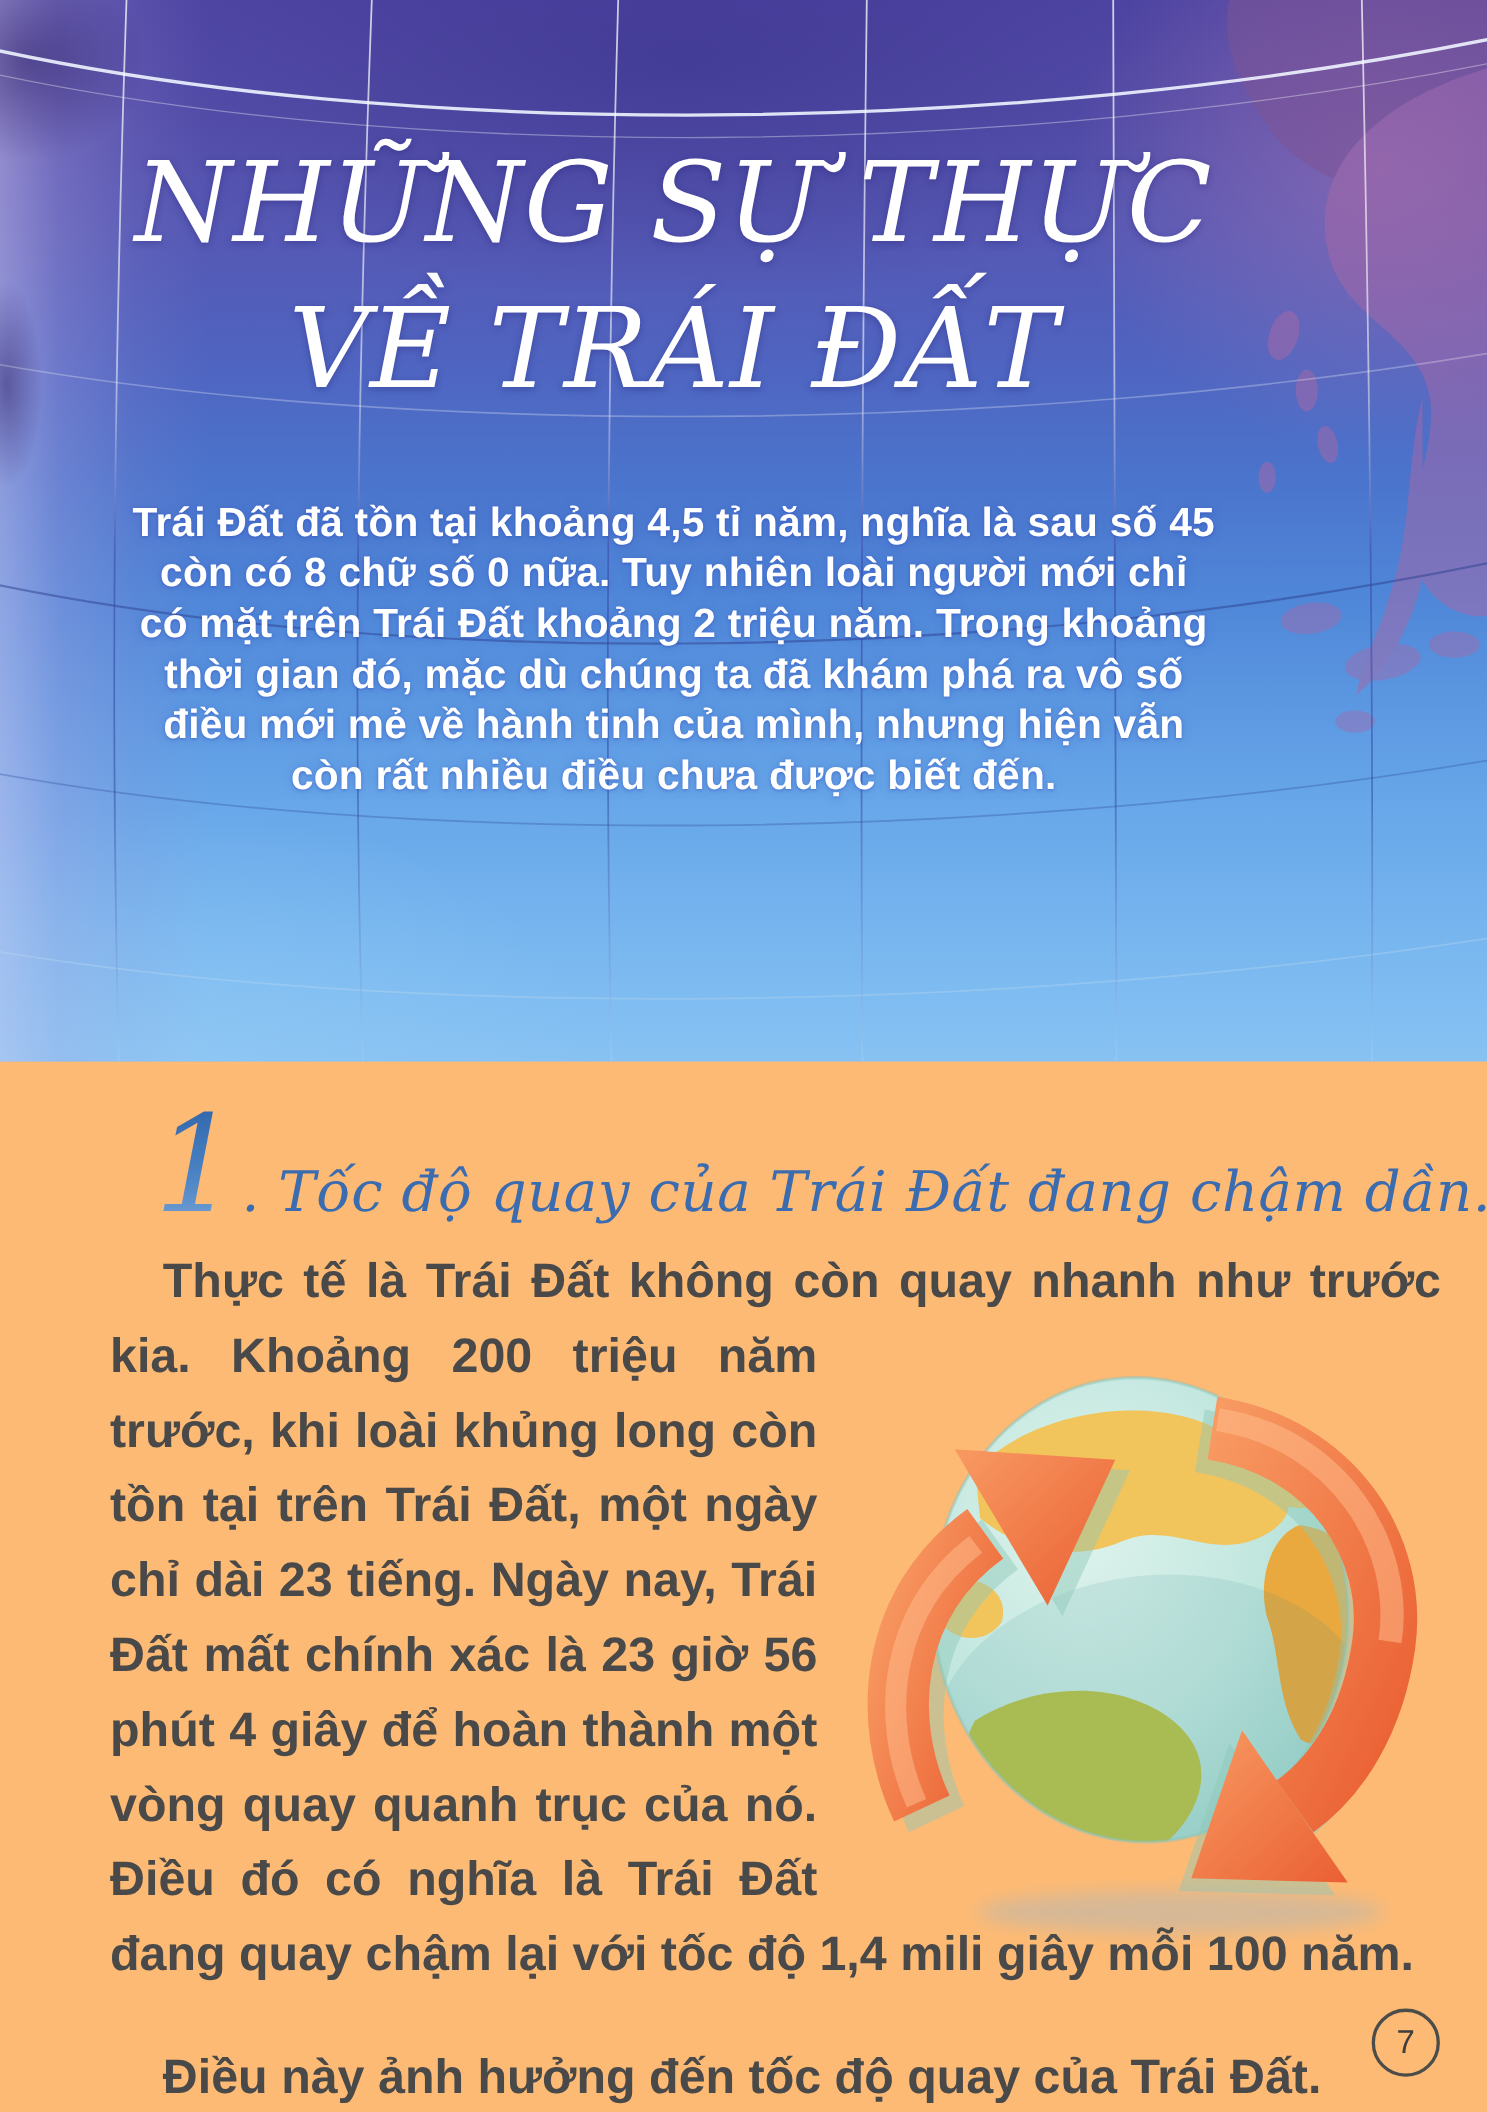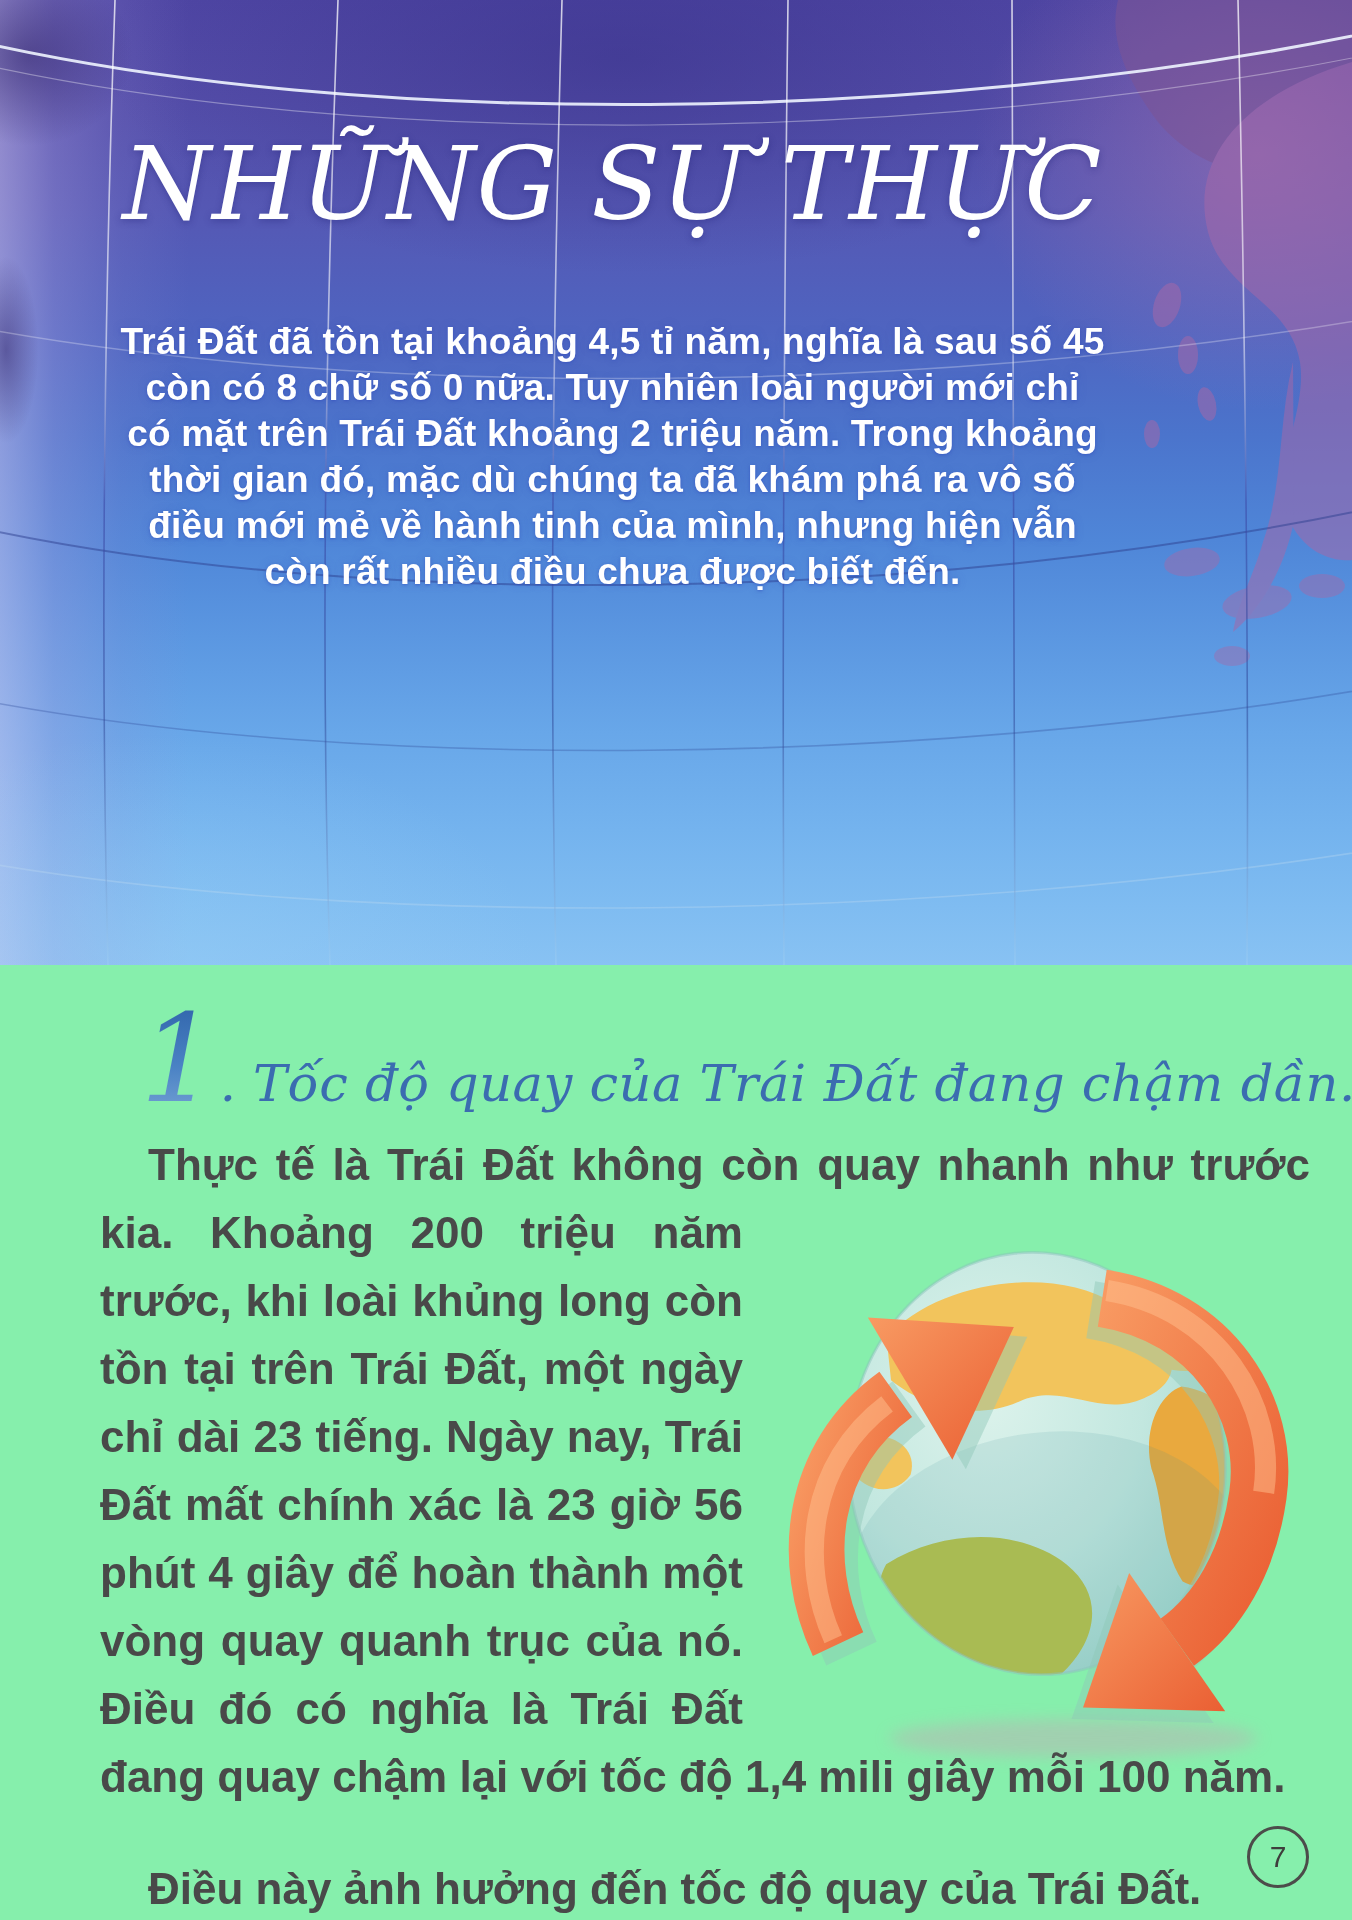--- a/index.html
+++ b/index.html
@@ -1,17 +1,17 @@
 <!DOCTYPE html>
 <html><head>
 <meta charset="utf-8">
 <style>
   html,body{margin:0;padding:0;}
   body{font-family:"Liberation Sans","DejaVu Sans",sans-serif;}
-  .page{position:relative;width:1352px;height:1920px;overflow:hidden;background:#86efac;}
+  .page{position:relative;width:1352px;height:1920px;overflow:hidden;background:#fdba74;}
 
   
   .hero{
     position:relative;width:1352px;height:965px;overflow:hidden;
     background:
       radial-gradient(ellipse 150px 130px at 28px 55px, rgba(44,31,102,.55), transparent 70%),
       radial-gradient(ellipse 45px 130px at 6px 350px, rgba(44,31,102,.5), transparent 72%),
       radial-gradient(ellipse 430px 390px at 93% 16%, rgba(189,128,182,.42), transparent 66%),
       radial-gradient(ellipse 720px 300px at 46% 6%, rgba(48,42,128,.42), transparent 72%),
       radial-gradient(ellipse 520px 320px at 12% 100%, rgba(150,205,245,.45), transparent 72%),
@@ -118,20 +118,21 @@
         <path d="M562 0 C 553 320, 549 640, 556 965"></path>
         <path d="M788 0 C 784 320, 782 640, 784 965"></path>
         <path d="M1012 0 C 1012 320, 1015 640, 1015 965"></path>
         <path d="M1238 0 C 1245 320, 1249 640, 1247 965"></path>
       </g>
     </svg>
 
     <div class="hero-content">
       <h1 class="hero-title">
         <span class="tline">NHỮNG SỰ THỰC</span>
+        <span class="tline">VỀ TRÁI ĐẤT</span>
       </h1>
       <p class="hero-intro">Trái Đất đã tồn tại khoảng 4,5 tỉ năm, nghĩa là sau số 45 còn có 8 chữ số 0 nữa. Tuy nhiên loài người mới chỉ có mặt trên Trái Đất khoảng 2 triệu năm. Trong khoảng thời gian đó, mặc dù chúng ta đã khám phá ra vô số điều mới mẻ về hành tinh của mình, nhưng hiện vẫn còn rất nhiều điều chưa được biết đến.</p>
     </div>
   </div>
 
   <div class="section">
     <div class="section-heading">
       <span class="num">1</span><span class="rest">. Tốc độ quay của Trái Đất đang chậm dần.</span>
     </div>
 

